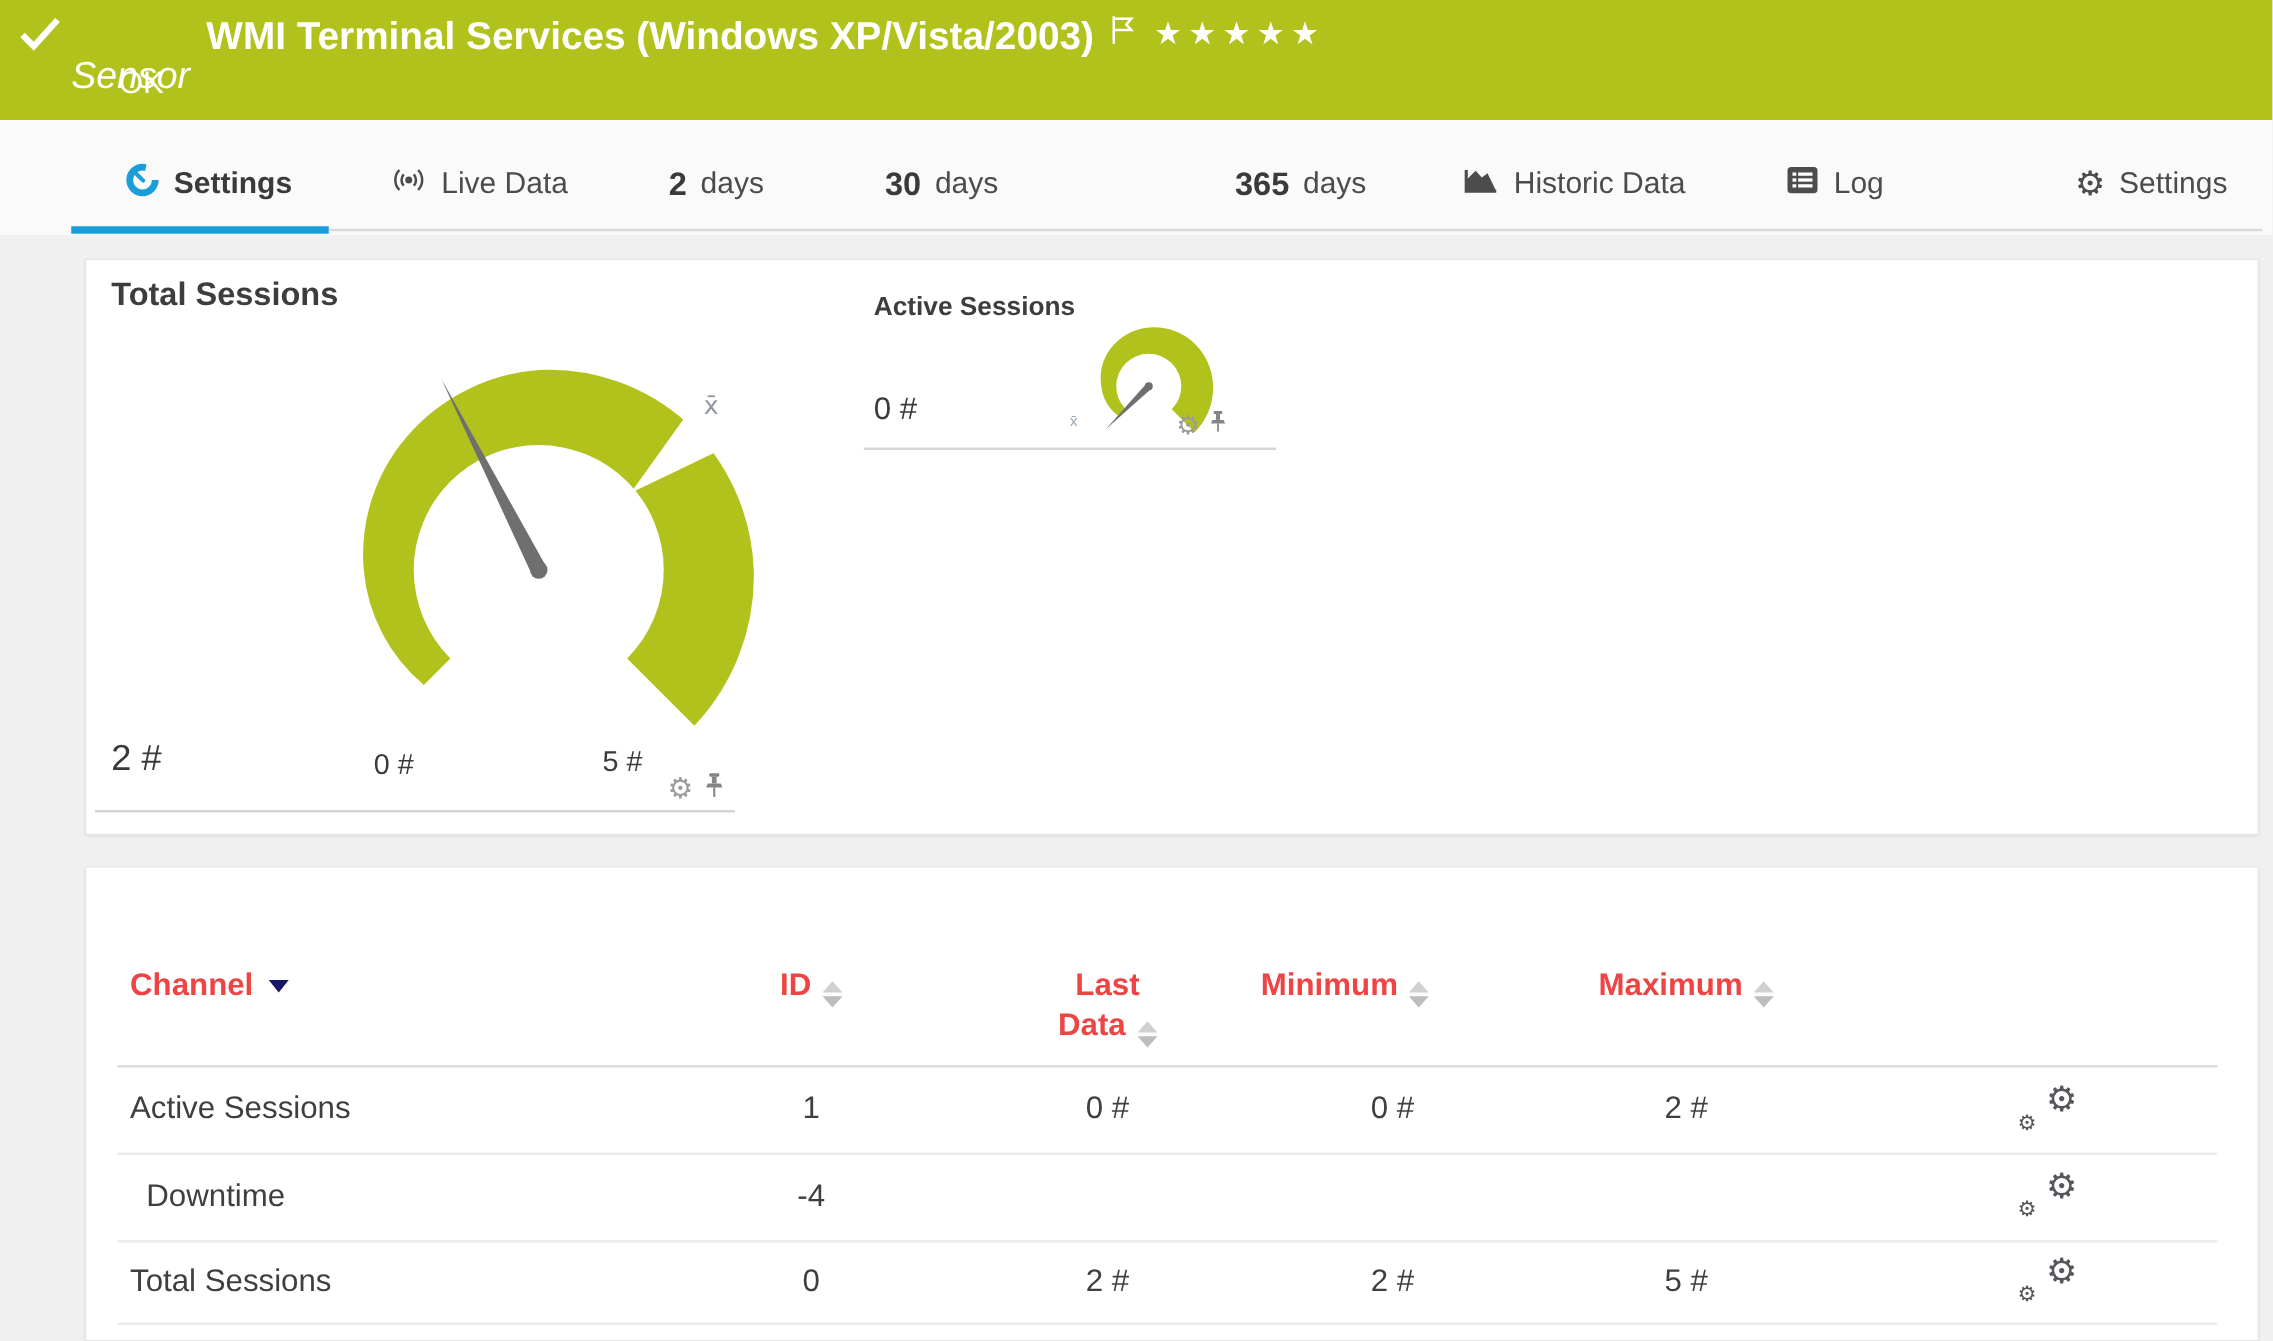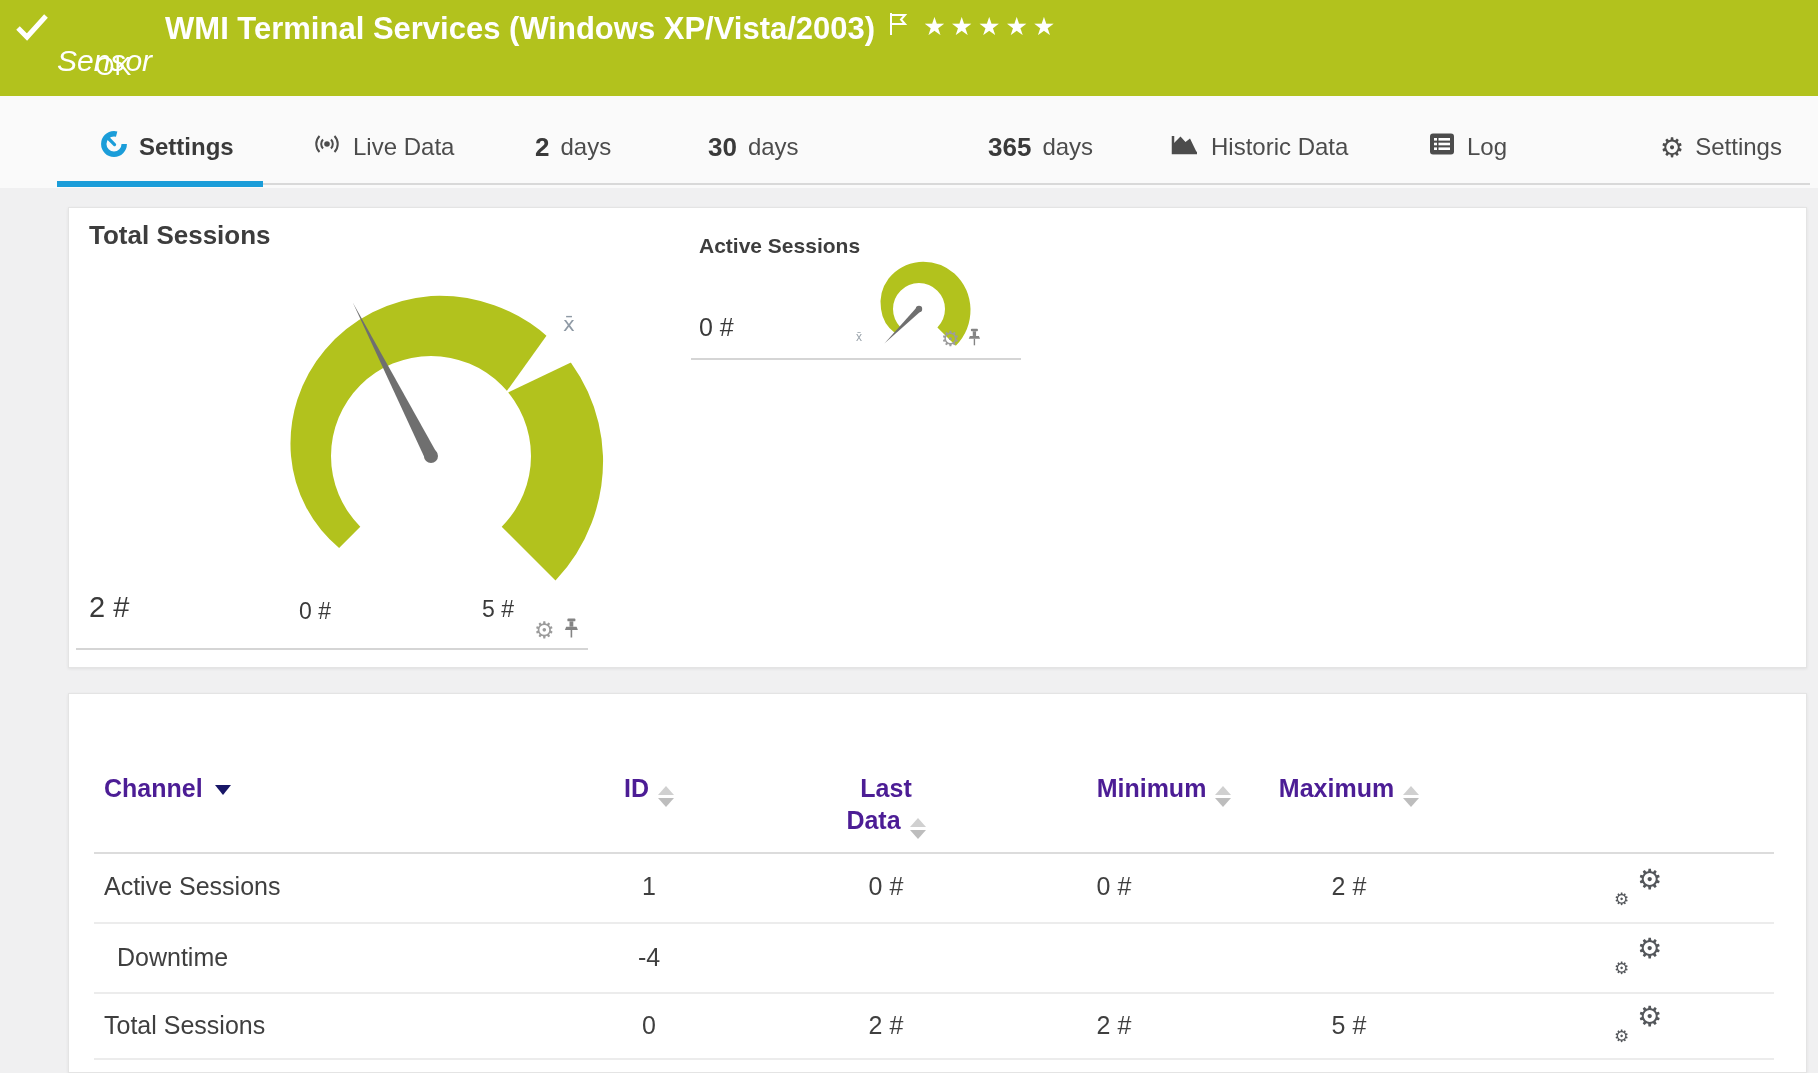--- a/index.html
+++ b/index.html
@@ -43,27 +43,27 @@
   .g-underline { position:absolute; left:7px; top:440px; width:512px; height:2px; background:#d5d5d5; }
 
   .as-title { position:absolute; left:630px; top:26px; font-size:21px; font-weight:bold; color:#3d3d3d; }
   .small-gauge { position:absolute; left:785px; top:41px; width:130px; height:120px; }
   .as-value { position:absolute; left:630px; top:105px; font-size:25px; color:#3a3a3a; }
   .as-controls { position:absolute; left:872px; top:120px; display:flex; align-items:center; gap:8px; }
   .as-controls .gear-glyph { font-size:21px; color:#9c9c9c; cursor:pointer; }
   .as-underline { position:absolute; left:622px; top:150px; width:330px; height:2px; background:#d5d5d5; }
 
   
-  .th { position:absolute; font-size:25px; font-weight:bold; color:#4c1d95; white-space:nowrap; cursor:pointer; }
+  .th { position:absolute; font-size:25px; font-weight:bold; color:#ef4444; white-space:nowrap; cursor:pointer; }
   .th-box { text-align:center; }
   .h-channel { left:35px; top:80px; }
   .h-id     { left:500px; top:80px; width:160px; }
   .h-last   { left:737px; top:80px; width:160px; }
   .h-value  { left:737px; top:112px; width:160px; }
-  .h-min    { left:1015px; top:80px; width:160px; }
+  .h-min    { left:927px; top:80px; width:160px; }
   .h-max    { left:1200px; top:80px; width:160px; }
   .hdr-divider { position:absolute; left:25px; top:158px; width:1680px; height:2px; background:#dcdcdc; }
   .row-divider { position:absolute; left:25px; width:1680px; height:2px; background:#ececec; }
 
   .td { position:absolute; font-size:25px; color:#3f3f3f; white-space:nowrap; }
   .td-box { text-align:center; }
   .col-id  { left:500px; width:160px; }
   .col-lv  { left:737px; width:160px; }
   .col-min { left:965px; width:160px; }
   .col-max { left:1200px; width:160px; }

